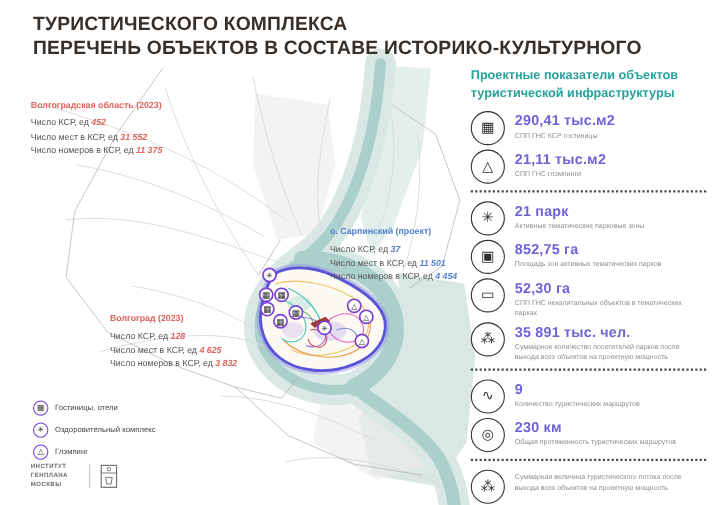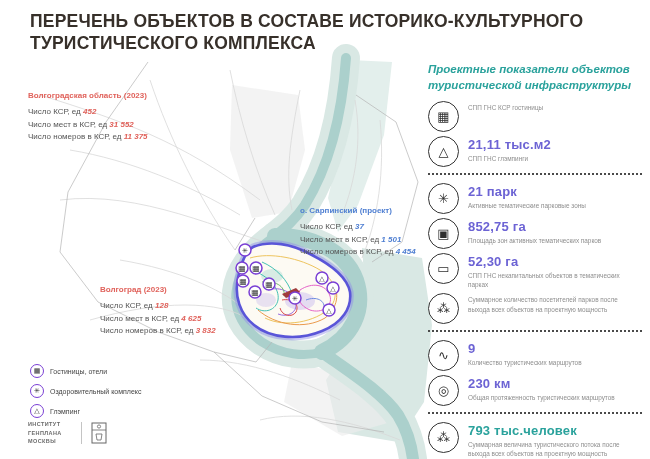--- a/index.html
+++ b/index.html
@@ -18,21 +18,21 @@
   .legend{position:absolute;left:30px;top:364px;}
   .legend-row{display:flex;align-items:center;gap:6px;margin-bottom:6px;}
   .l-icon{width:12px;height:12px;border:1.3px solid #7a3fd4;border-radius:50%;display:flex;align-items:center;justify-content:center;font-size:7px;color:#333;background:#fff;font-family:"DejaVu Sans",sans-serif;flex:0 0 auto;}
   .l-label{font-size:7px;color:#444;}
 
   .footer{position:absolute;left:28px;top:420px;display:flex;align-items:center;gap:9px;}
   .org{width:44px;font-size:5.5px;line-height:1.55;letter-spacing:.4px;color:#6b6b6b;font-weight:bold;text-transform:uppercase;}
   .f-div{width:1px;height:22px;background:#c4c4c4;}
 
   .panel{position:absolute;left:428px;top:62px;width:214px;}
-  .p-title{font-size:11.5px;font-weight:bold;color:#2aa29c;line-height:1.35;margin-bottom:8px;font-style:italic;}
+  .p-title{font-size:11.5px;font-weight:bold;color:#2aa29c;line-height:1.35;margin-bottom:8px;}
   .p-item{display:flex;gap:9px;margin-bottom:4px;align-items:flex-start;}
   .p-icon{width:29px;height:29px;border:1.5px solid #333;border-radius:50%;flex:0 0 auto;display:flex;align-items:center;justify-content:center;font-size:13px;color:#2f2f2f;background:#fff;font-family:"DejaVu Sans",sans-serif;}
   .p-value{font-size:13px;font-weight:bold;color:#6c63d4;letter-spacing:.2px;line-height:1.05;margin-top:2px;}
   .p-value.teal{color:#2aa29c;}
   .p-sub{font-size:6.4px;color:#8e8e8e;line-height:1.45;margin-top:2px;max-width:158px;}
   .p-div{border-top:2px dotted #4a4a4a;margin:6px 0 8px;width:100%;}
 </style>
 </head>
 <body>
 
@@ -128,42 +128,42 @@
           <text x="322" y="281" font-size="7">△</text>
         <circle cx="333" cy="288" r="6" fill="#fff" stroke="#7a3fd4" stroke-width="1.5"></circle>
           <text x="333" y="291" font-size="7">△</text>
         <circle cx="329" cy="310" r="6" fill="#fff" stroke="#7a3fd4" stroke-width="1.5"></circle>
           <text x="329" y="313" font-size="7">△</text>
       </g>
     </g>
   </svg>
 
   <div class="title">
+    <div>ТУРИСТИЧЕСКОГО КОМПЛЕКСА</div>
     <div>ПЕРЕЧЕНЬ ОБЪЕКТОВ В СОСТАВЕ ИСТОРИКО-КУЛЬТУРНОГО</div>
-    <div>ТУРИСТИЧЕСКОГО КОМПЛЕКСА</div>
   </div>
 
   <div class="stats" style="left:28px;top:90px;">
     <div class="stats-title red">Волгоградская область (2023)</div>
     <div class="stat-line"><span>Число КСР, ед </span><span class="val red">452</span></div>
     <div class="stat-line"><span>Число мест в КСР, ед </span><span class="val red">31 552</span></div>
     <div class="stat-line"><span>Число номеров в КСР, ед </span><span class="val red">11 375</span></div>
   </div>
 
   <div class="stats" style="left:100px;top:284px;">
     <div class="stats-title red">Волгоград (2023)</div>
     <div class="stat-line"><span>Число КСР, ед </span><span class="val red">128</span></div>
     <div class="stat-line"><span>Число мест в КСР, ед </span><span class="val red">4 625</span></div>
     <div class="stat-line"><span>Число номеров в КСР, ед </span><span class="val red">3 832</span></div>
   </div>
 
   <div class="stats" style="left:300px;top:205px;">
     <div class="stats-title blue">о. Сарпинский (проект)</div>
     <div class="stat-line"><span>Число КСР, ед </span><span class="val blue">37</span></div>
-    <div class="stat-line"><span>Число мест в КСР, ед </span><span class="val blue">1 501</span></div>
+    <div class="stat-line"><span>Число мест в КСР, ед </span><span class="val blue">11 501</span></div>
     <div class="stat-line"><span>Число номеров в КСР, ед </span><span class="val blue">4 454</span></div>
   </div>
 
   <div class="legend">
     <div class="legend-row">
       <span class="l-icon">
           <span>▦</span>
         </span>
       <span class="l-label">Гостиницы, отели</span>
     </div>
@@ -193,20 +193,21 @@
   </div>
 
   <div class="panel">
     <div class="p-title">Проектные показатели объектов туристической инфраструктуры</div>
 
     <div class="p-item">
       <div class="p-icon">
           <span>▦</span>
         </div>
       <div class="p-text">
+          <div class="p-value">290,41 тыс.м2</div>
           <div class="p-sub">СПП ГНС КСР гостиницы</div>
         </div>
     </div>
     <div class="p-item">
       <div class="p-icon">
           <span>△</span>
         </div>
       <div class="p-text">
           <div class="p-value">21,11 тыс.м2</div>
           <div class="p-sub">СПП ГНС глэмпинги</div>
@@ -240,20 +241,21 @@
       <div class="p-text">
           <div class="p-value">52,30 га</div>
           <div class="p-sub">СПП ГНС некапитальных объектов в тематических парках</div>
         </div>
     </div>
     <div class="p-item">
       <div class="p-icon">
           <span>⁂</span>
         </div>
       <div class="p-text">
+          <div class="p-value">35 891 тыс. чел.</div>
           <div class="p-sub">Суммарное количество посетителей парков после выхода всех объектов на проектную мощность</div>
         </div>
     </div>
 
     <div class="p-div"></div>
 
     <div class="p-item">
       <div class="p-icon">
           <span>∿</span>
         </div>
@@ -272,19 +274,18 @@
         </div>
     </div>
 
     <div class="p-div"></div>
 
     <div class="p-item">
       <div class="p-icon">
           <span>⁂</span>
         </div>
       <div class="p-text">
-          <div class="p-value teal">793 тыс.человек</div>
           <div class="p-sub">Суммарная величина туристического потока после выхода всех объектов на проектную мощность</div>
         </div>
     </div>
   </div>
 
 </div>
 
 </body></html>

